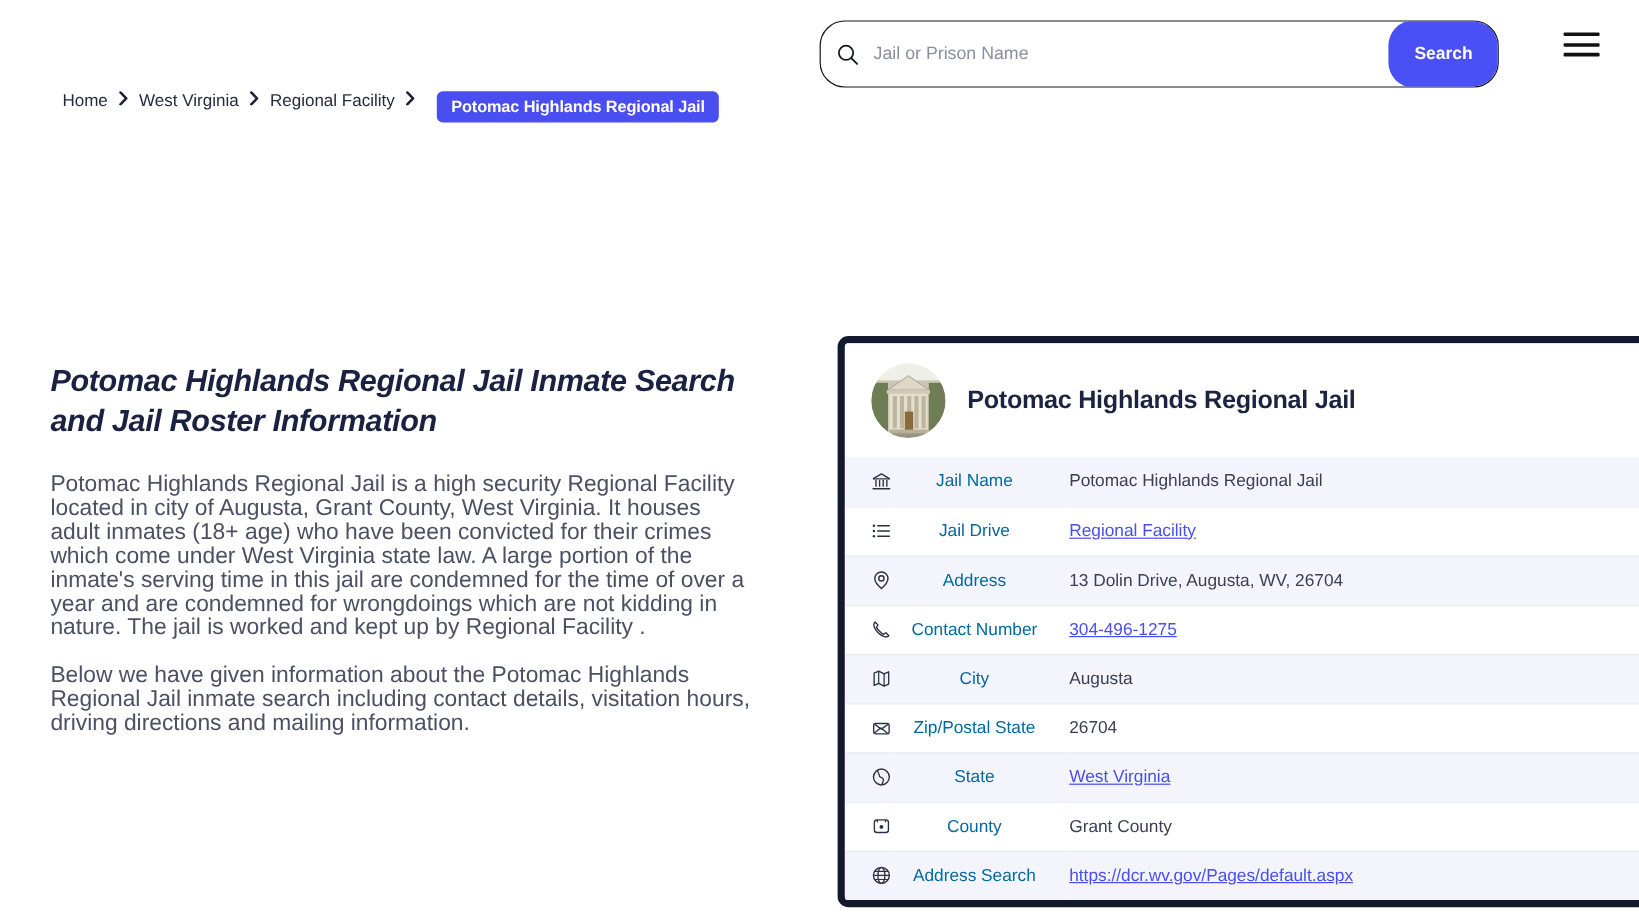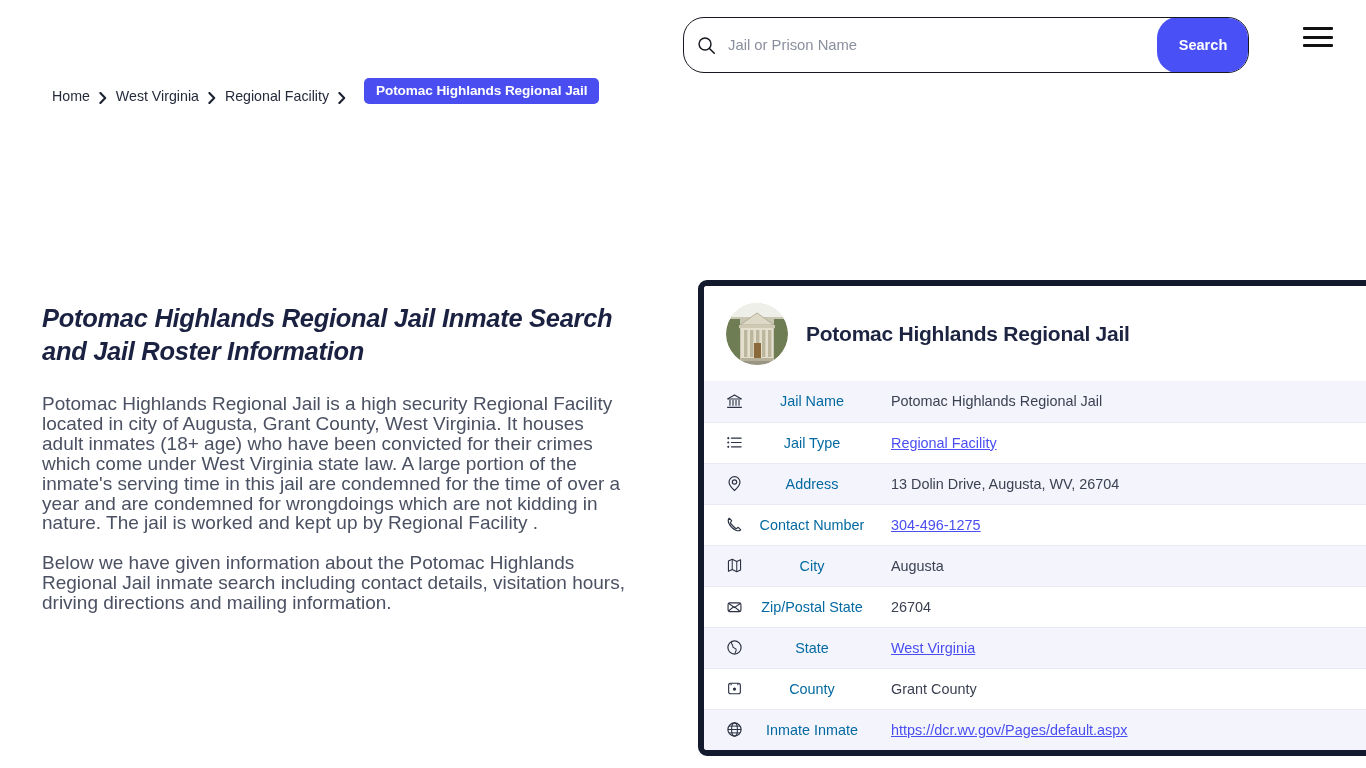--- a/index.html
+++ b/index.html
@@ -108,21 +108,21 @@
     display: block;
     height: 3px;
     width: 30px;
     background: #111111;
     border-radius: 1px;
   }
 
   
   .breadcrumb {
     display: flex;
-    align-items: flex-end;
+    align-items: flex-start;
     gap: 0px;
     padding: 0 0 0 52px;
     height: 28px;
     margin-top: 2px;
   }
   .crumb {
     font-size: 14.2px;
     color: #262b3c;
     text-decoration: none;
     font-weight: 500;
@@ -354,21 +354,21 @@
           <td class="cell-icon">
             <svg width="17" height="17" viewBox="0 0 18 18" aria-hidden="true">
               <circle cx="2.4" cy="4.4" r="1.1" fill="#2b3142"></circle>
               <circle cx="2.4" cy="9" r="1.1" fill="#2b3142"></circle>
               <circle cx="2.4" cy="13.6" r="1.1" fill="#2b3142"></circle>
               <line x1="5.8" y1="4.4" x2="16" y2="4.4" stroke="#2b3142" stroke-width="1.3" stroke-linecap="round"></line>
               <line x1="5.8" y1="9" x2="16" y2="9" stroke="#2b3142" stroke-width="1.3" stroke-linecap="round"></line>
               <line x1="5.8" y1="13.6" x2="16" y2="13.6" stroke="#2b3142" stroke-width="1.3" stroke-linecap="round"></line>
             </svg>
           </td>
-          <td class="cell-label">Jail Type</td>
+          <td class="cell-label">Jail Drive</td>
           <td class="cell-value">
             <a href="#">Regional Facility</a>
           </td>
         </tr>
 
         <tr>
           <td class="cell-icon">
             <svg width="17" height="17" viewBox="0 0 18 18" aria-hidden="true">
               <path d="M9 1.8 C5.6 1.8 3.2 4.4 3.2 7.5 C3.2 11.4 9 16.4 9 16.4 C9 16.4 14.8 11.4 14.8 7.5 C14.8 4.4 12.4 1.8 9 1.8 Z" fill="none" stroke="#2b3142" stroke-width="1.25"></path>
               <circle cx="9" cy="7.4" r="2.3" fill="none" stroke="#2b3142" stroke-width="1.25"></circle>
@@ -442,21 +442,21 @@
         <tr>
           <td class="cell-icon">
             <svg width="17" height="17" viewBox="0 0 18 18" aria-hidden="true">
               <circle cx="9" cy="9" r="7" fill="none" stroke="#2b3142" stroke-width="1.25"></circle>
               <ellipse cx="9" cy="9" rx="3.1" ry="7" fill="none" stroke="#2b3142" stroke-width="1.15"></ellipse>
               <line x1="2" y1="9" x2="16" y2="9" stroke="#2b3142" stroke-width="1.15"></line>
               <line x1="3.1" y1="5.4" x2="14.9" y2="5.4" stroke="#2b3142" stroke-width="1.05"></line>
               <line x1="3.1" y1="12.6" x2="14.9" y2="12.6" stroke="#2b3142" stroke-width="1.05"></line>
             </svg>
           </td>
-          <td class="cell-label">Inmate Inmate</td>
+          <td class="cell-label">Address Search</td>
           <td class="cell-value">
             <a href="#">https://dcr.wv.gov/Pages/default.aspx</a>
           </td>
         </tr>
 
       </tbody>
     </table>
   </section>
 
 </div>

